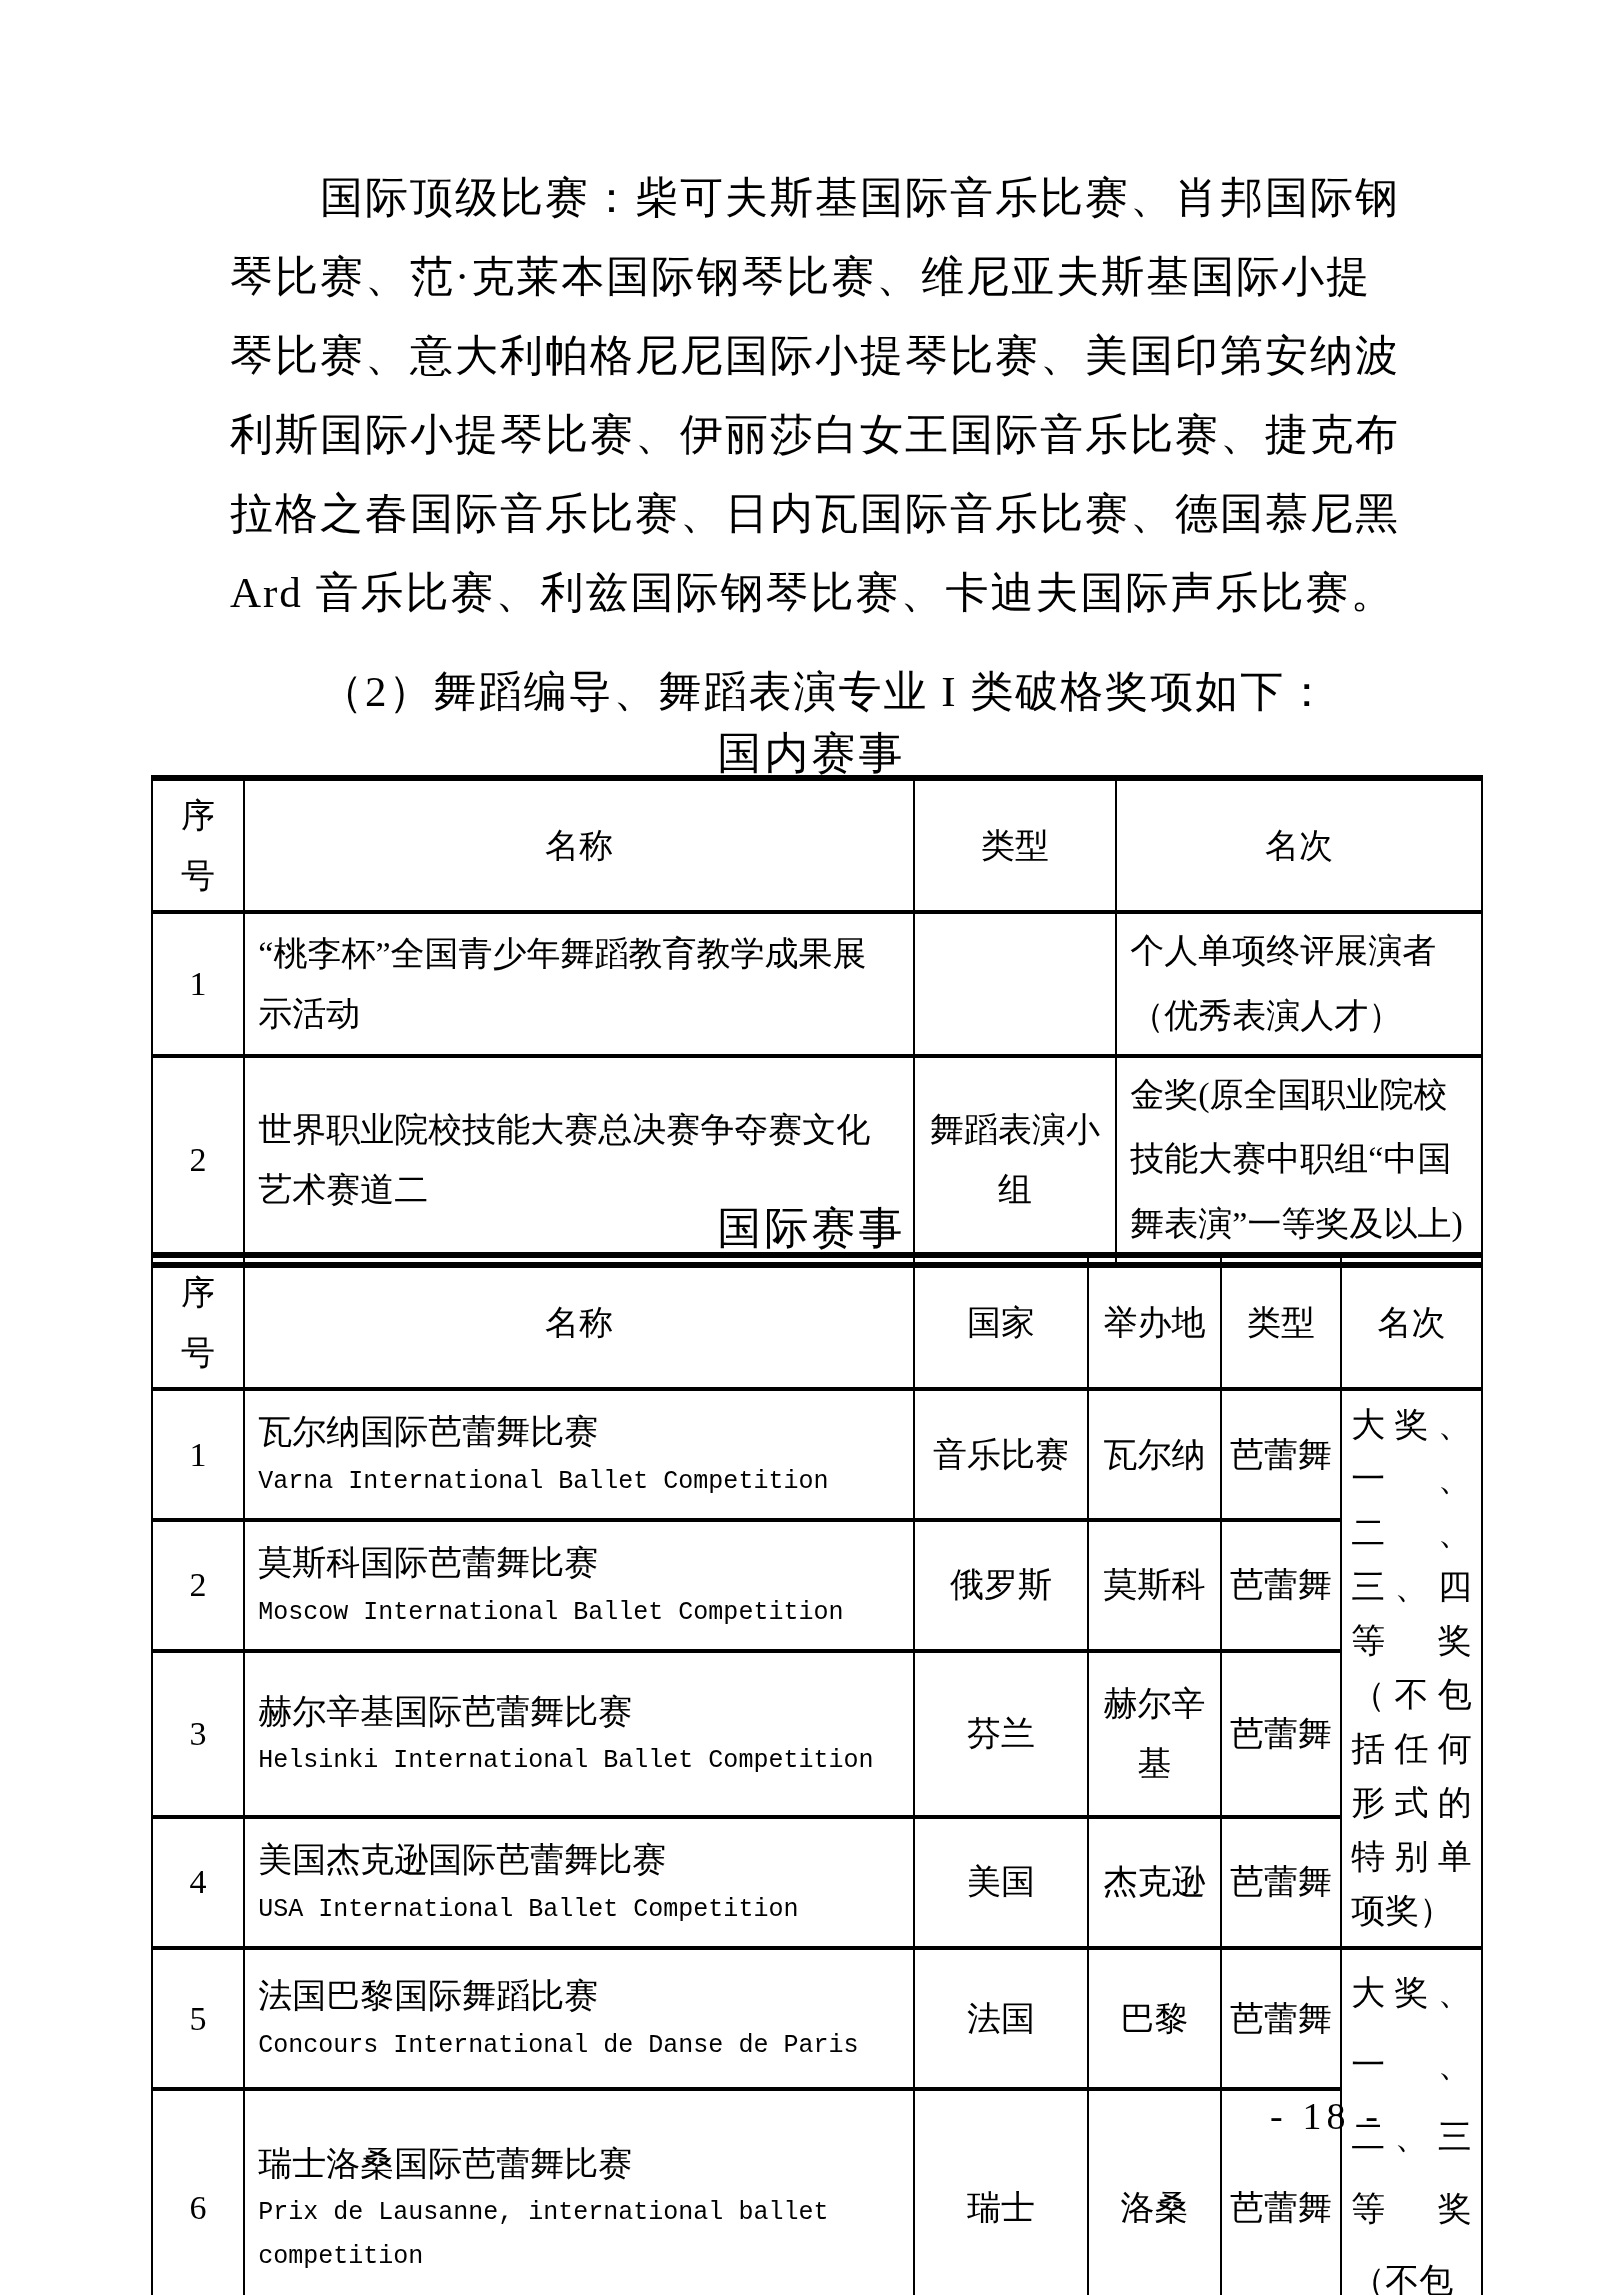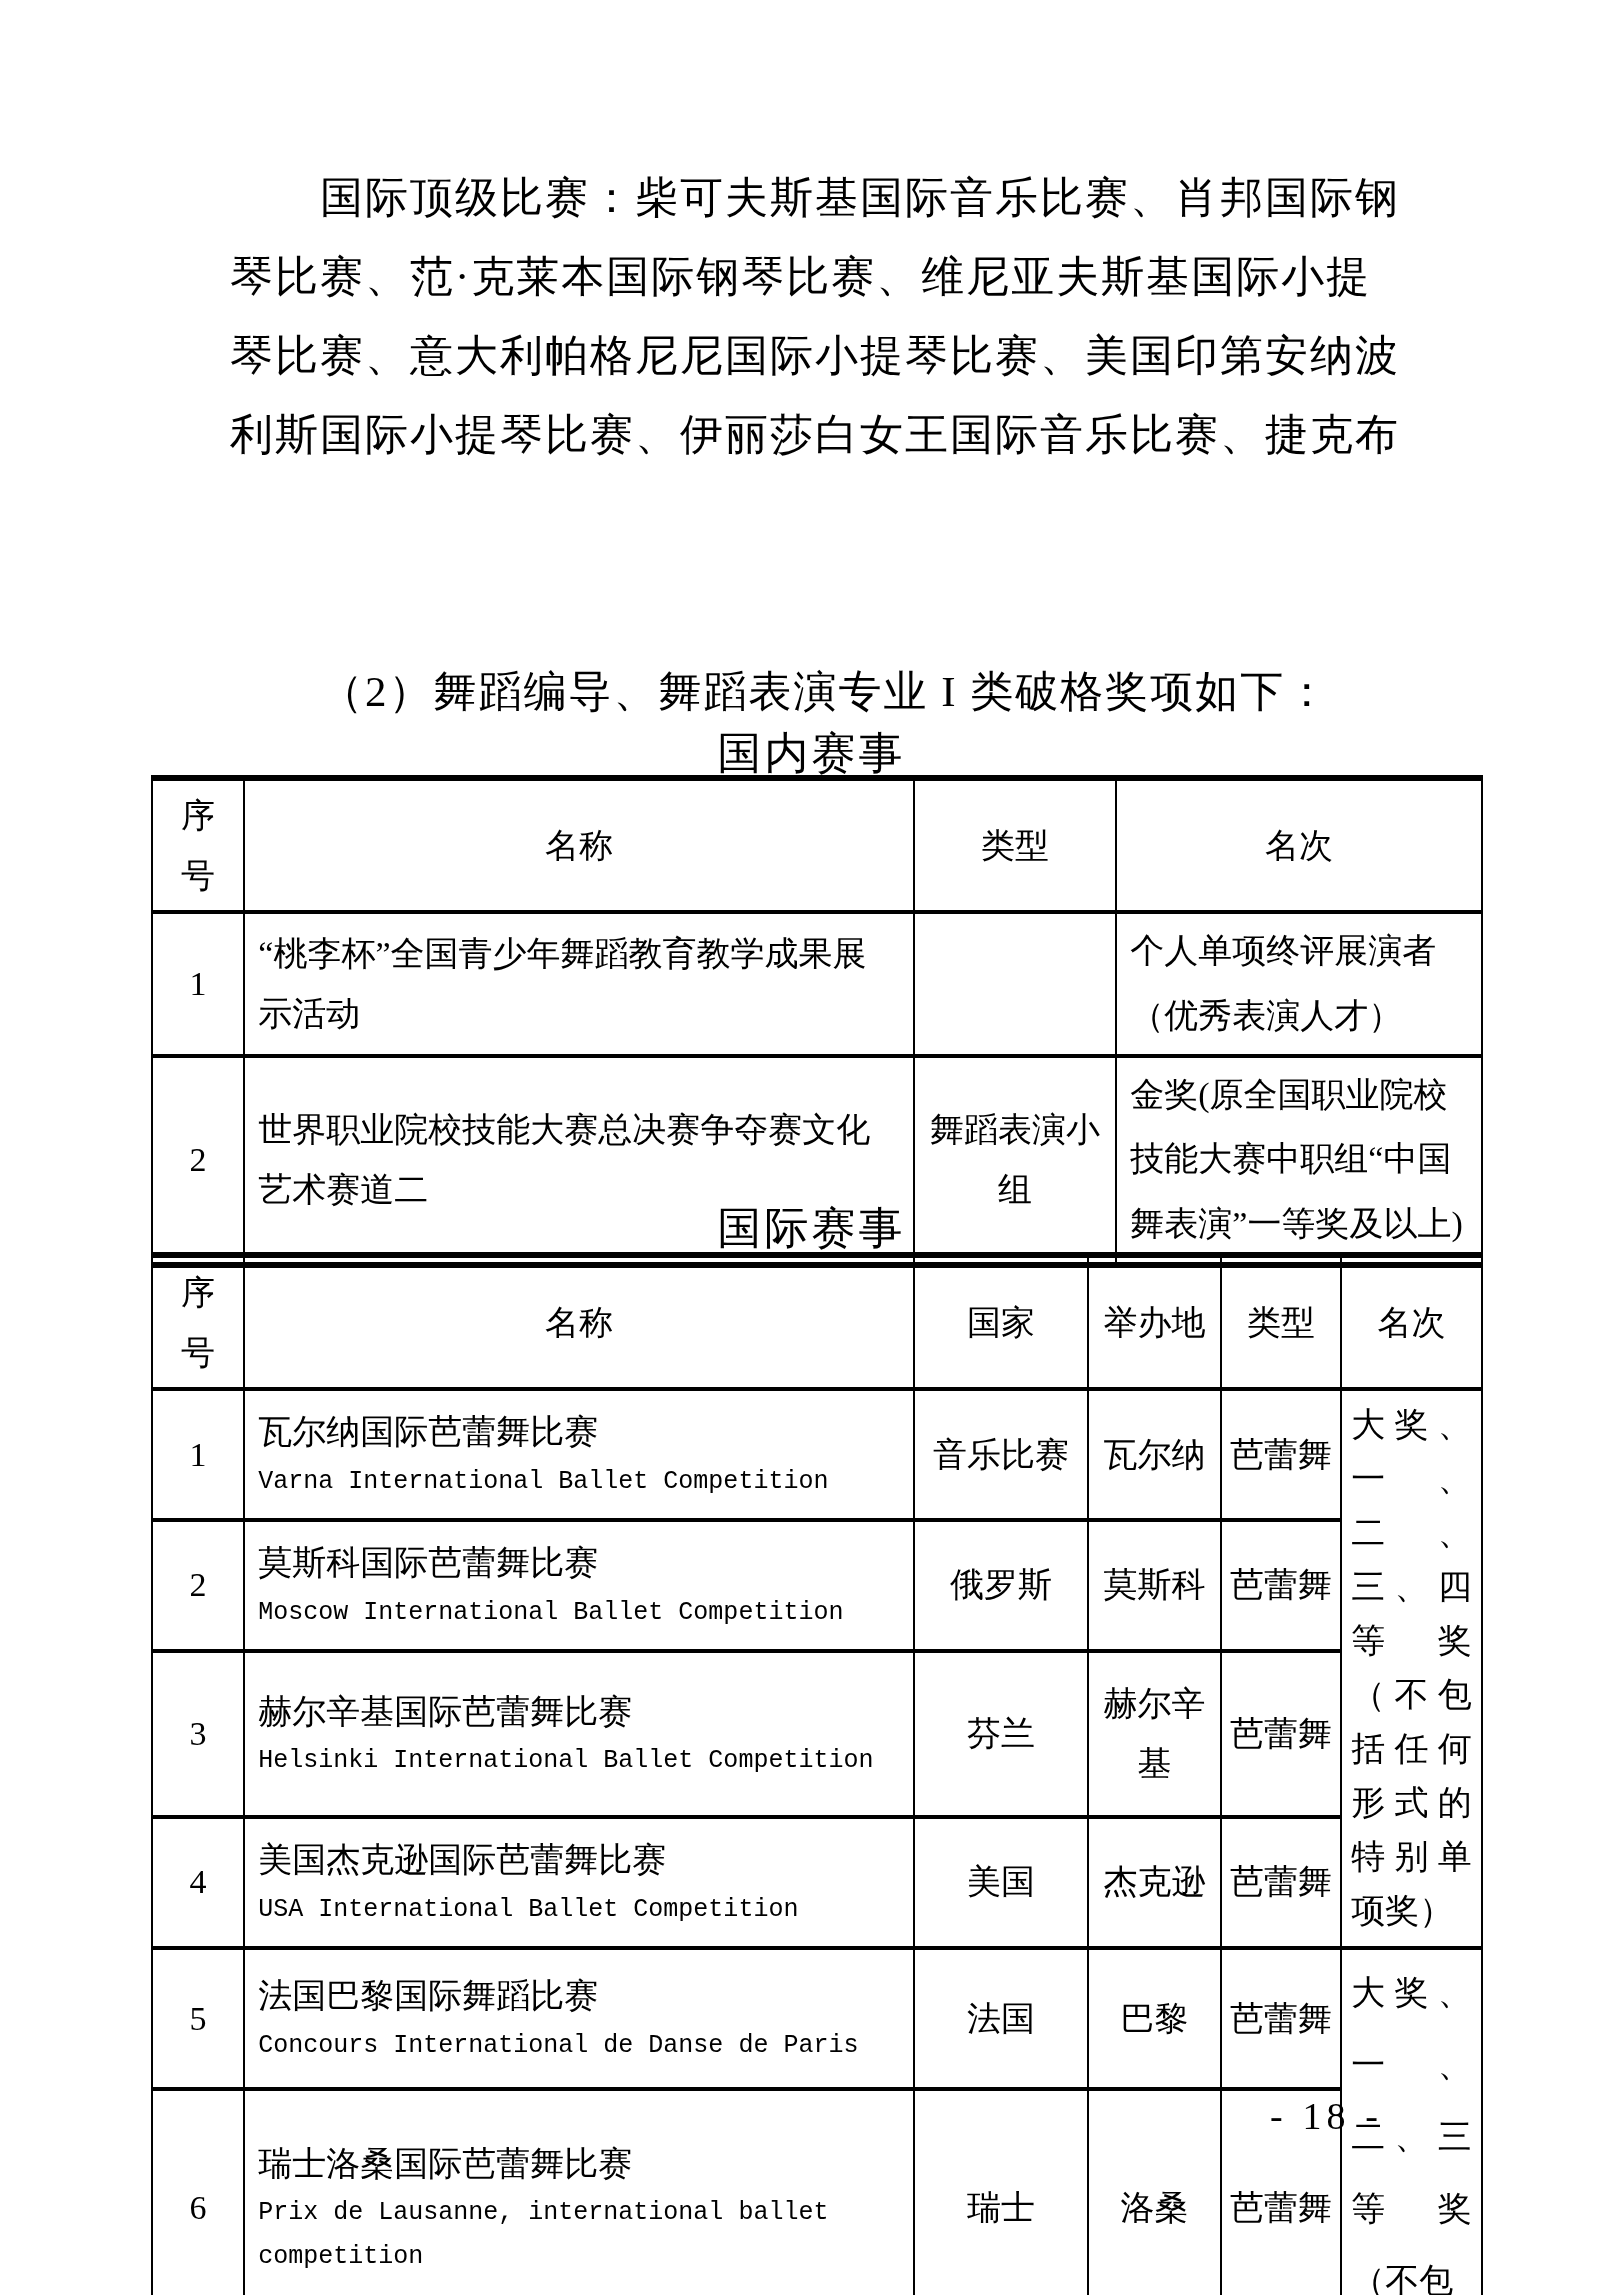--- a/index.html
+++ b/index.html
@@ -56,20 +56,22 @@
     font-family:"Liberation Serif","DejaVu Serif",serif;}
 </style>
 </head>
 <body>
 
 <div class="para">
   <div class="line indent2">国际顶级比赛：柴可夫斯基国际音乐比赛、肖邦国际钢</div>
   <div class="line">琴比赛、范·克莱本国际钢琴比赛、维尼亚夫斯基国际小提</div>
   <div class="line">琴比赛、意大利帕格尼尼国际小提琴比赛、美国印第安纳波</div>
   <div class="line">利斯国际小提琴比赛、伊丽莎白女王国际音乐比赛、捷克布</div>
+  <div class="line">拉格之春国际音乐比赛、日内瓦国际音乐比赛、德国慕尼黑</div>
+  <div class="line">Ard 音乐比赛、利兹国际钢琴比赛、卡迪夫国际声乐比赛。</div>
 </div>
 
 <div class="item-line">（2）舞蹈编导、舞蹈表演专业 I 类破格奖项如下：</div>
 
 <div id="title-domestic" class="section-title">国内赛事</div>
 
 <div id="domestic-wrap" class="tbl-wrap">
   <table id="domestic-table">
     <colgroup>
       <col style="width:92px">

